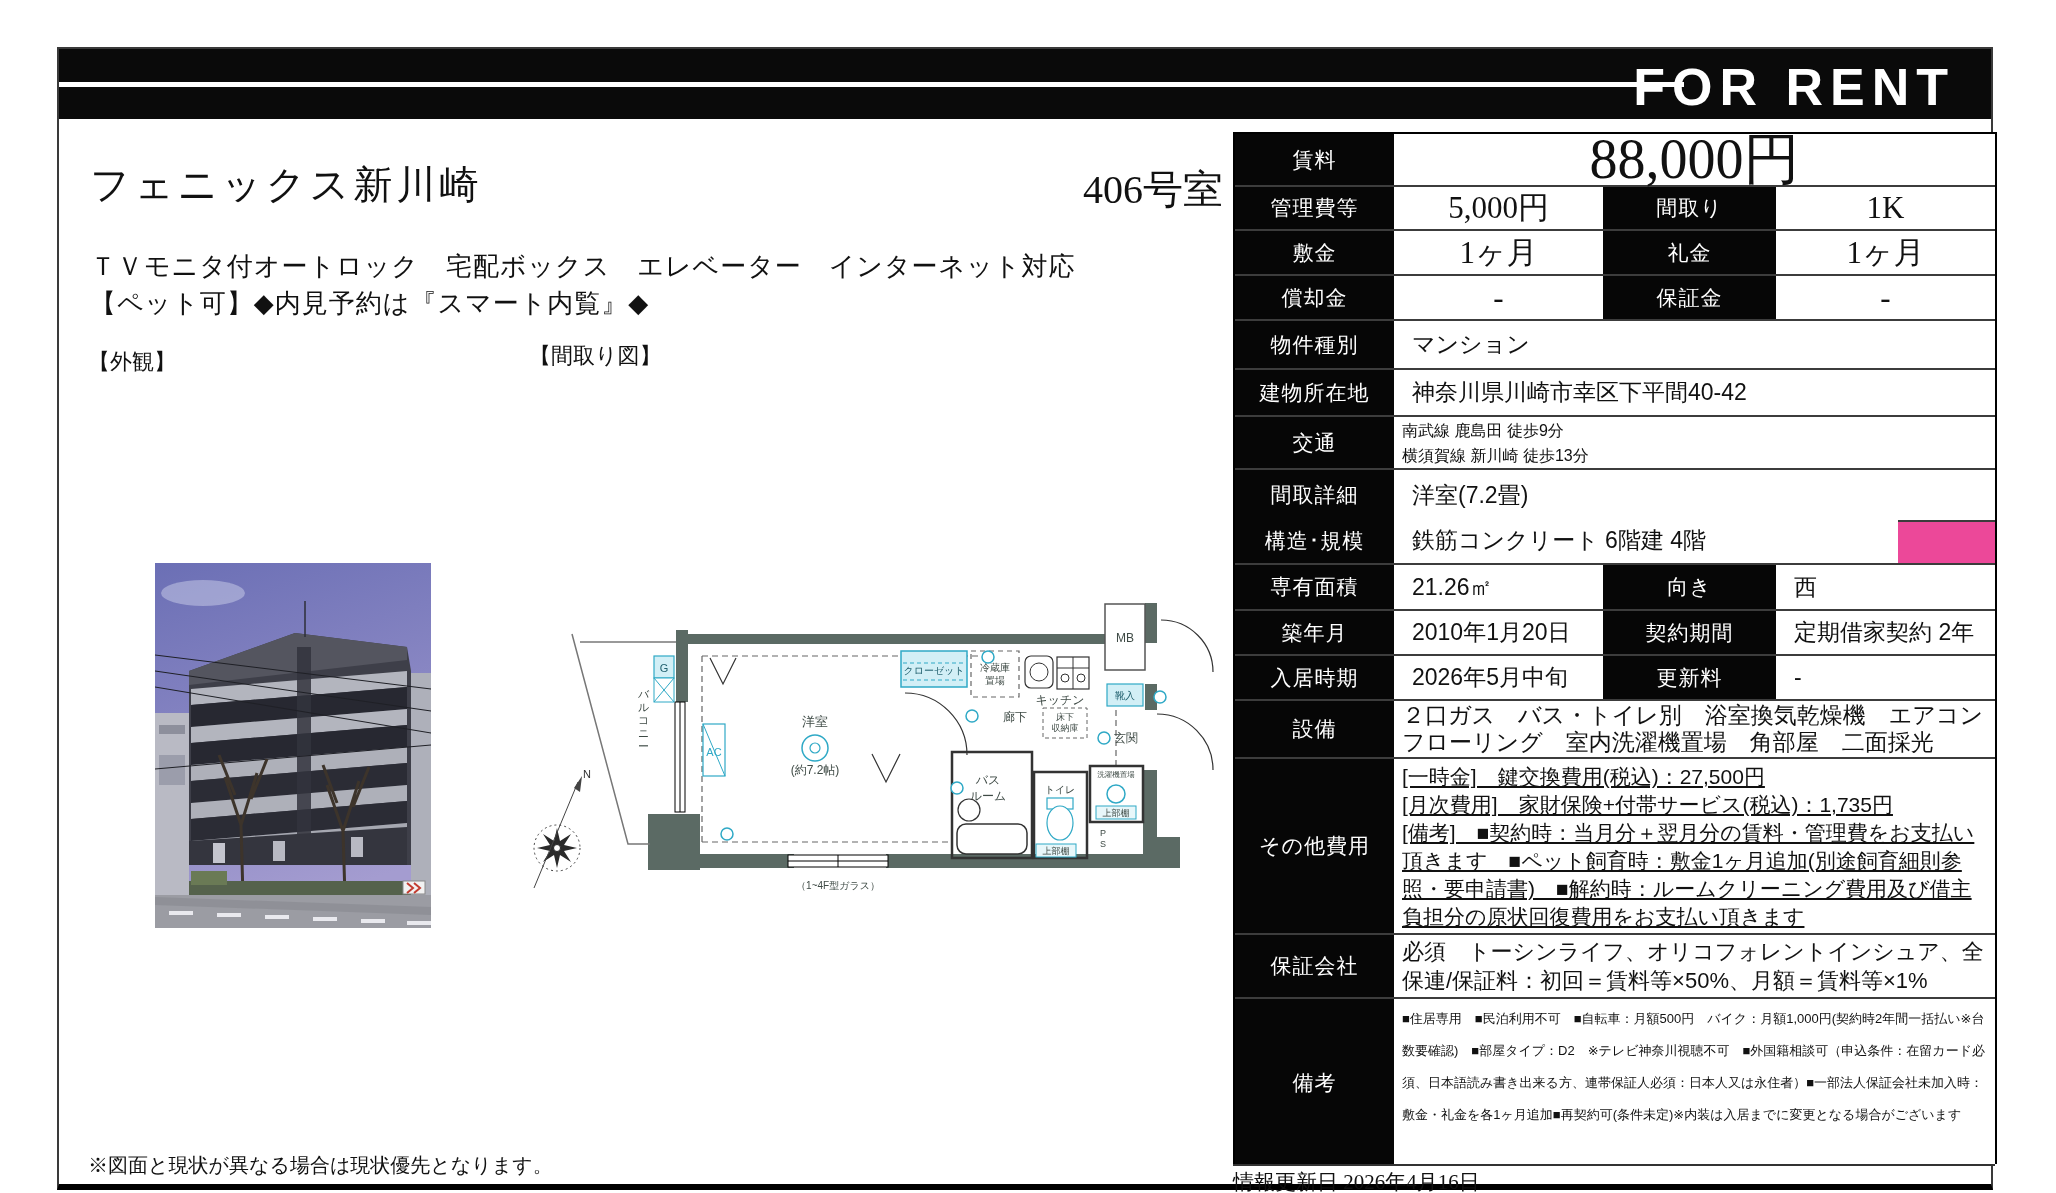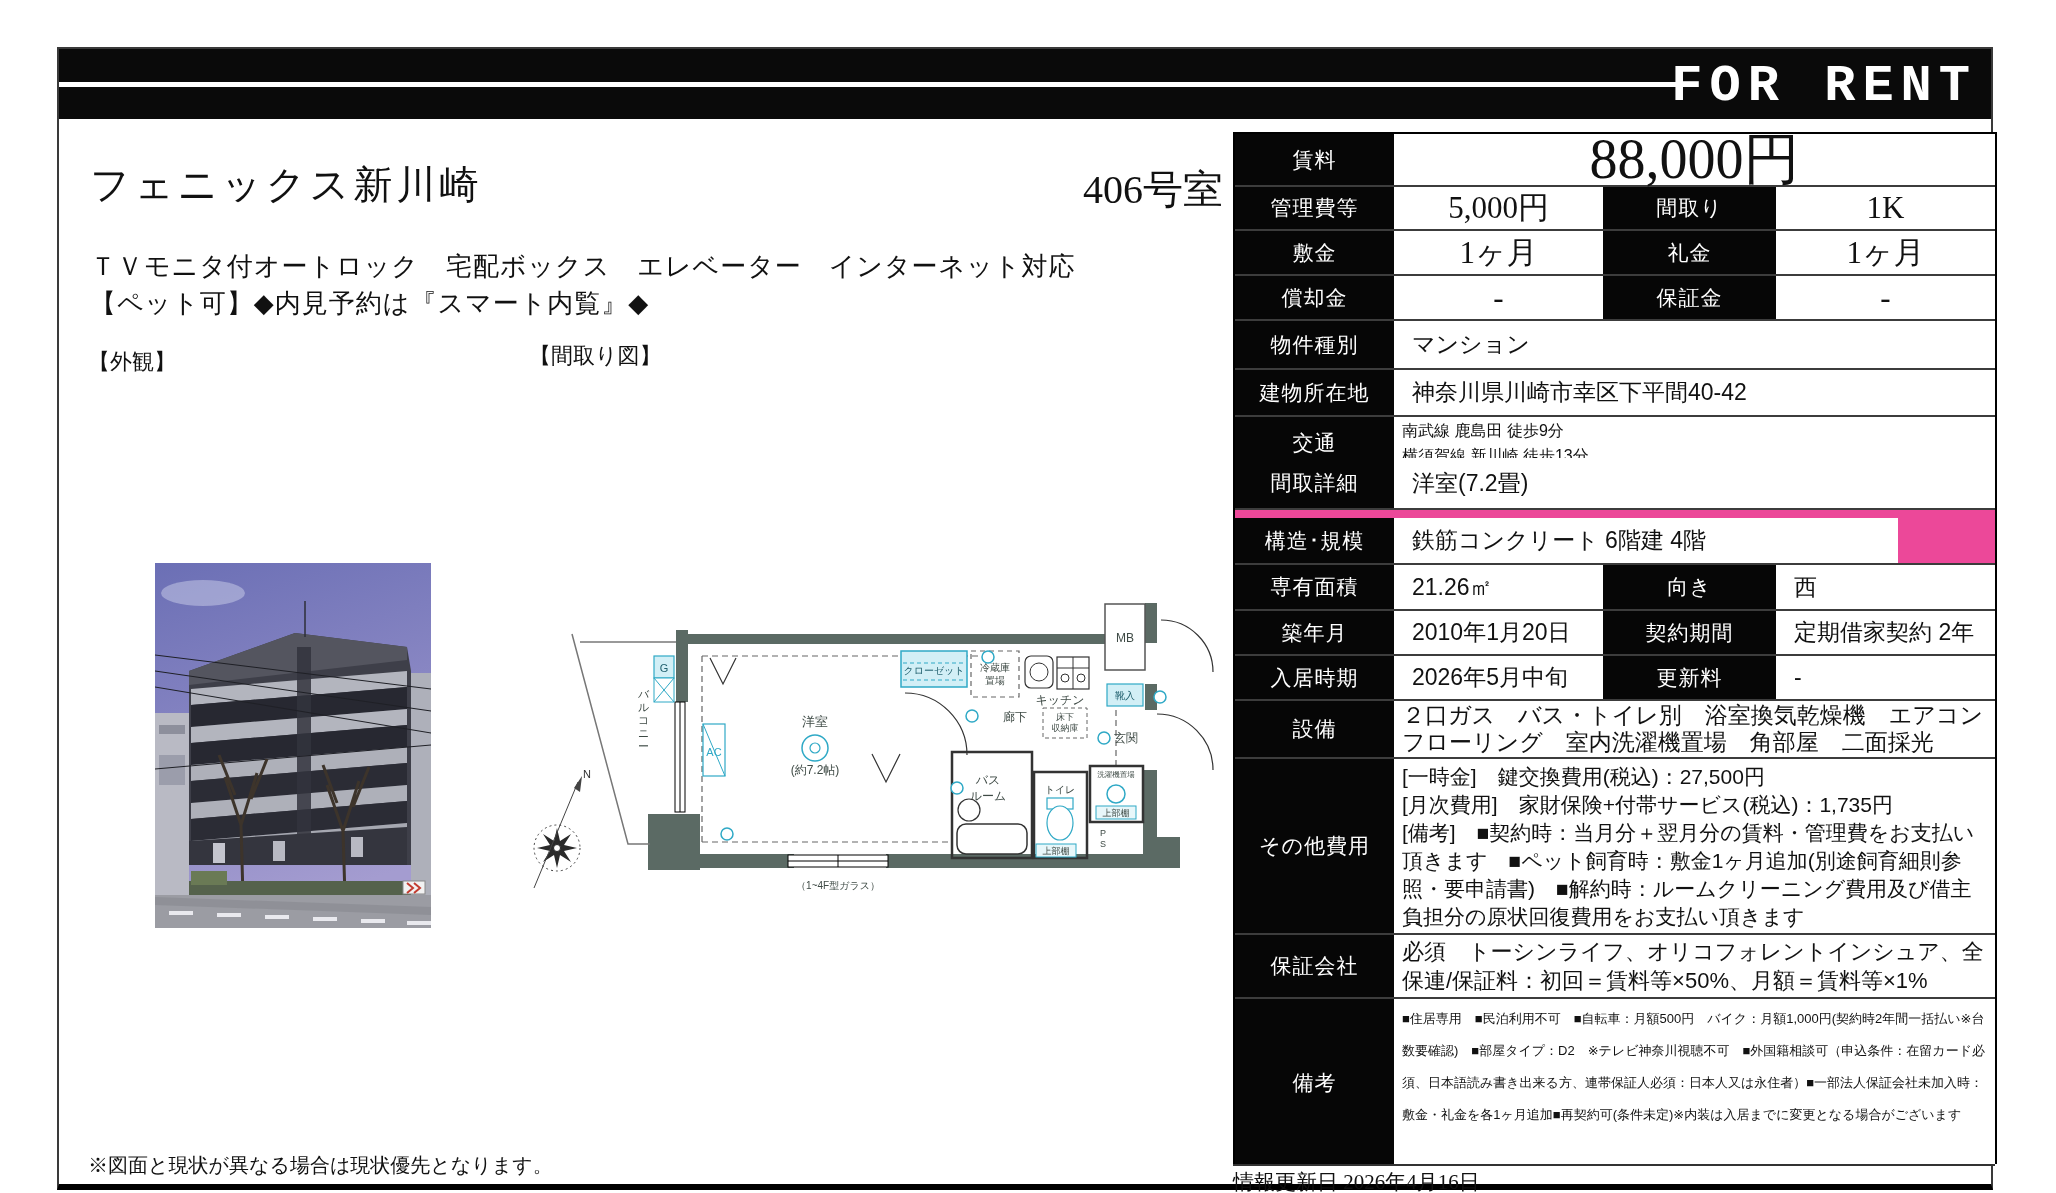--- a/index.html
+++ b/index.html
@@ -8,21 +8,21 @@
   .abs{position:absolute;}
 
   
   #frame{left:57px;top:47px;width:1936px;height:1143px;
          border-left:2px solid #3a3a3a;border-right:2px solid #3a3a3a;border-top:2px solid #3a3a3a;
          border-bottom:6px solid #000;box-sizing:border-box;}
 
   
   #band{left:59px;top:49px;width:1932px;height:70px;background:#0a0a0a;}
   #band-stripe{left:0;top:33px;width:1625px;height:5px;background:#fff;}
-  #for-rent{right:14px;top:8px;font-family:Liberation Mono, monospace;
+  #for-rent{right:36px;top:8px;font-family:Liberation Sans, sans-serif;
             font-weight:700;font-size:52px;letter-spacing:7px;color:#fff;}
 
   
   #title{left:90px;top:158px;font-size:39px;letter-spacing:4px;}
   #room-no{left:1083px;top:162px;font-size:40px;}
   .feature{left:90px;font-size:26px;letter-spacing:1px;}
   #feat1{top:249px;} #feat2{top:286px;}
   .photo-label{font-size:22px;}
   #label-ext{left:88px;top:347px;} #label-plan{left:529px;top:341px;}
   #footnote{left:88px;top:1152px;font-size:20px;}
@@ -34,21 +34,21 @@
   .tcell{position:absolute;top:0;height:100%;box-sizing:border-box;display:flex;align-items:center;}
   .tl{background:#060606;color:#fff;justify-content:center;font-size:21px;letter-spacing:1px;}
   .tv{background:#fff;color:#111;}
   .c{justify-content:center;}
   .v-rent{font-size:56px;}
   .v-big{font-size:31px;}
   .v-left{font-size:23px;padding-left:18px;font-family:"Liberation Sans","DejaVu Sans",sans-serif;}
   .blk{display:block;padding:4px 8px;font-family:"Liberation Sans","DejaVu Sans",sans-serif;}
   .v-kotsu{font-size:16px;line-height:25px;padding-top:5px;}
   .v-setsubi{font-size:23px;line-height:27px;}
-  .v-sonota{font-size:21px;line-height:28px;}
+  .v-sonota{font-size:21px;line-height:28px;text-decoration:underline;}
   .v-hosho{font-size:22px;line-height:29px;}
   .v-biko{font-size:13px;line-height:32px;}
   #info-updated{left:1233px;top:1164px;width:762px;height:22px;border-top:2px solid #333;
                 font-size:21px;padding-top:2px;}
 
   svg text{font-family:"Liberation Sans","DejaVu Sans",sans-serif;}
 </style>
 </head>
 <body>
 
@@ -305,21 +305,21 @@
     <div class="trow" style="top:283px;height:53px">
       <div class="tcell tl" style="left:0;width:159px">交通</div>
       <div class="tcell tv" style="left:159px;width:601px">
         <div class="blk v-kotsu">
           <div>南武線 鹿島田 徒歩9分</div>
           <div>横須賀線 新川崎 徒歩13分</div>
         </div>
       </div>
     </div>
 
-    <div class="trow" style="top:324px;height:52px">
+    <div class="trow" style="top:336px;height:52px">
       <div class="tcell tl" style="left:0;width:159px">間取詳細</div>
       <div class="tcell tv v-left" style="left:159px;width:601px">洋室(7.2畳)</div>
     </div>
 
     <div class="trow" style="top:384px;height:47px">
       <div class="tcell tl" style="left:0;width:159px">構造･規模</div>
       <div class="tcell tv v-left" style="left:159px;width:504px">鉄筋コンクリート 6階建 4階</div>
     </div>
 
     <div class="trow" style="top:431px;height:46px">

